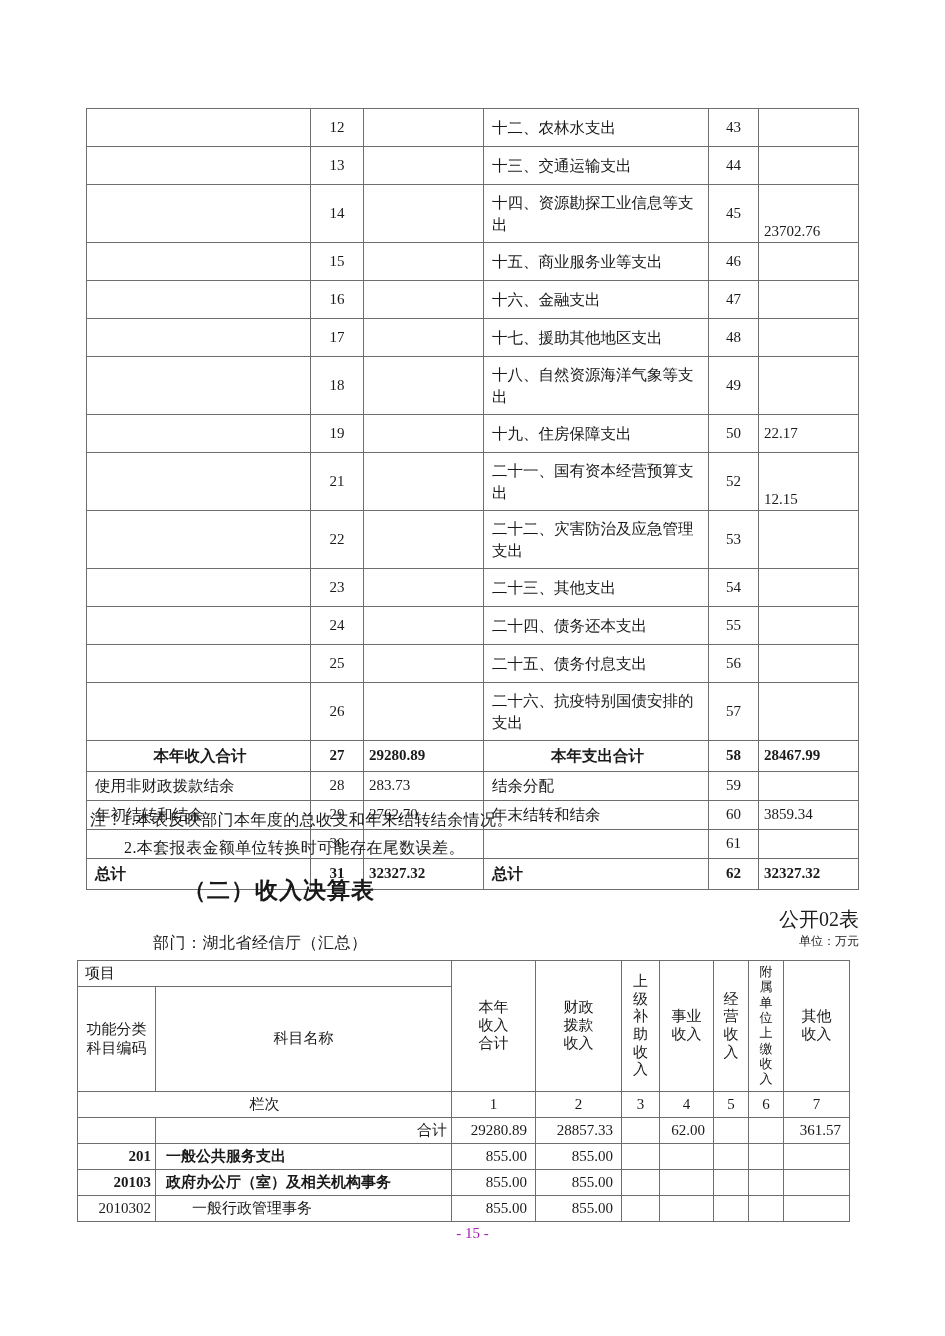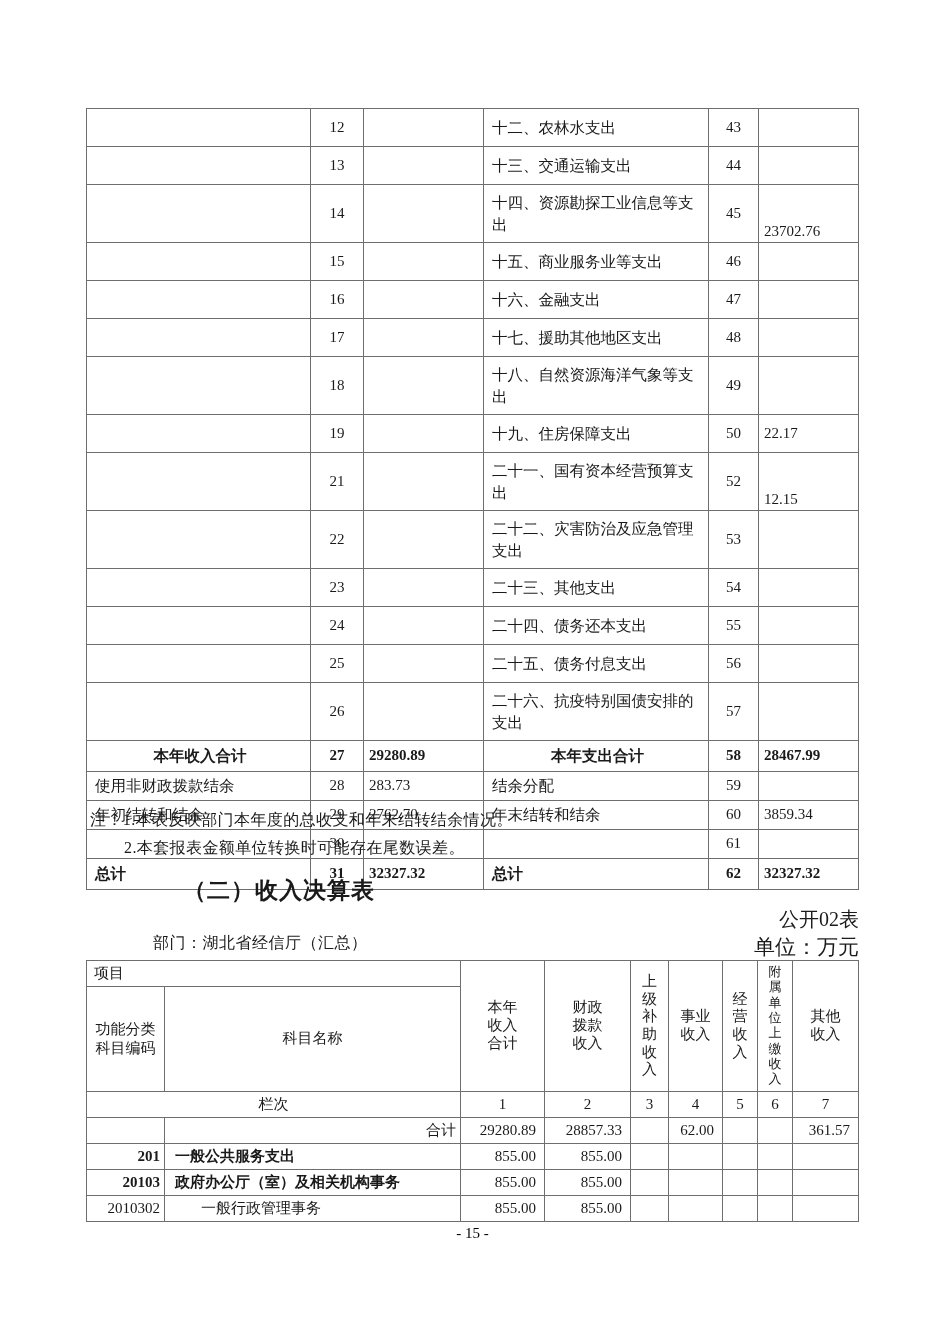--- a/index.html
+++ b/index.html
@@ -87,27 +87,27 @@
     position: absolute;
     left: 153px;
     top: 933px;
     font-size: 16px;
     letter-spacing: 0.5px;
   }
   .meta-right-2 {
     position: absolute;
     right: 86px;
     top: 933px;
-    font-size: 21px;
+    font-size: 12px;
   }
 
   
   #tbl2 {
     position: absolute;
-    left: 86px;
+    left: 77px;
     top: 960px;
     width: 772px;
     padding-left: 24px;
   }
   #tbl2 td {
     font-size: 15px;
     padding: 0 4px;
   }
   #tbl2 td.hd        { text-align: center; }
   #tbl2 td.projhd    { text-align: left; padding-left: 7px; }
@@ -133,21 +133,21 @@
   #tbl2 td.b         { font-weight: bold; }
 
   
   .pg-footer {
     position: absolute;
     left: 0;
     top: 1225px;
     width: 945px;
     text-align: center;
     font-size: 15px;
-    color: #000000;
+    color: #a21caf;
   }
 </style>
 </head>
 <body>
 
 <div class="page">
 
   <table class="ftab" id="tbl1">
     <colgroup>
       <col style="width:224px">

